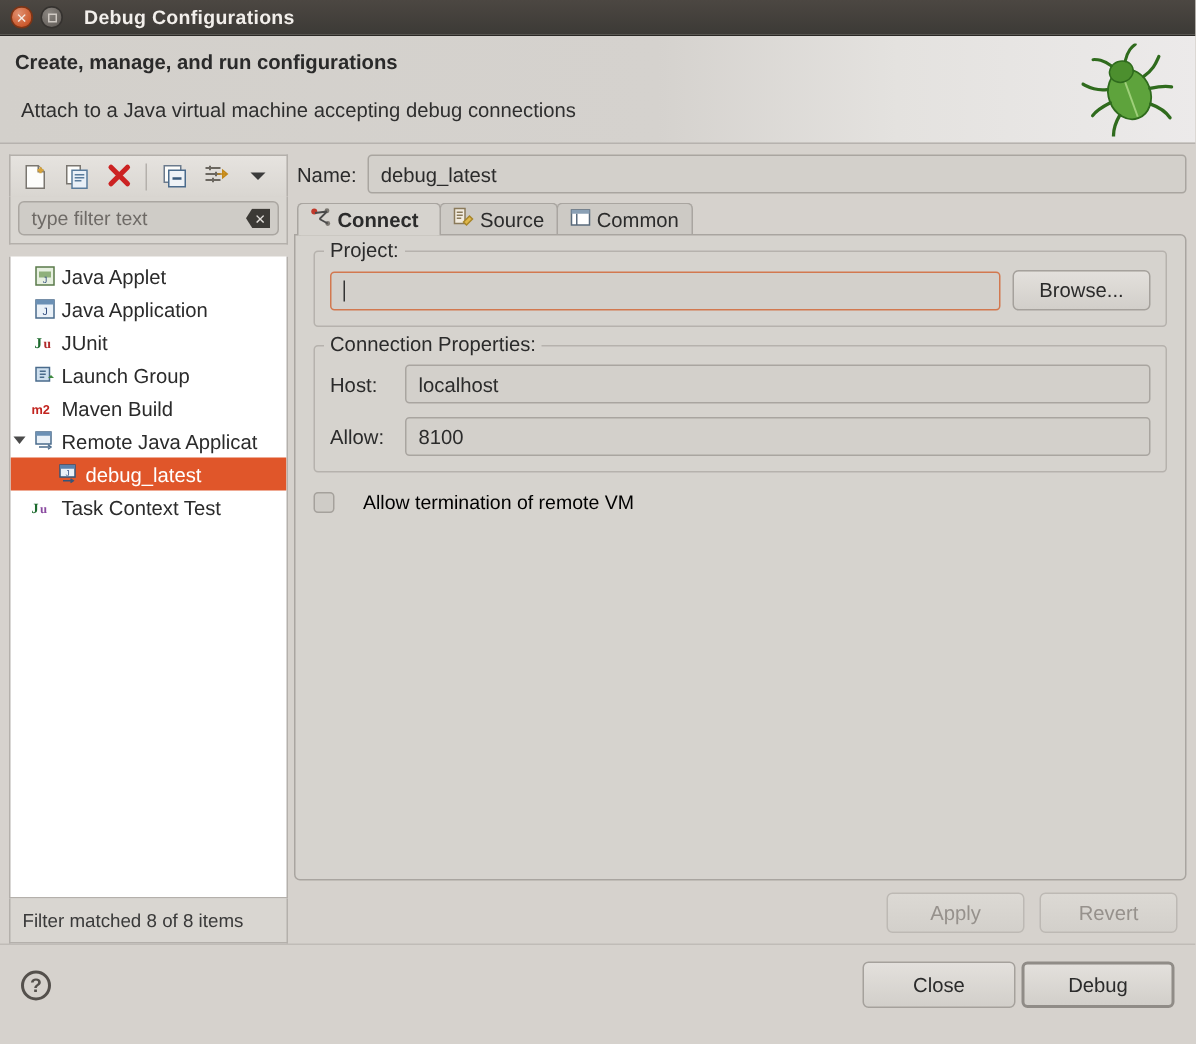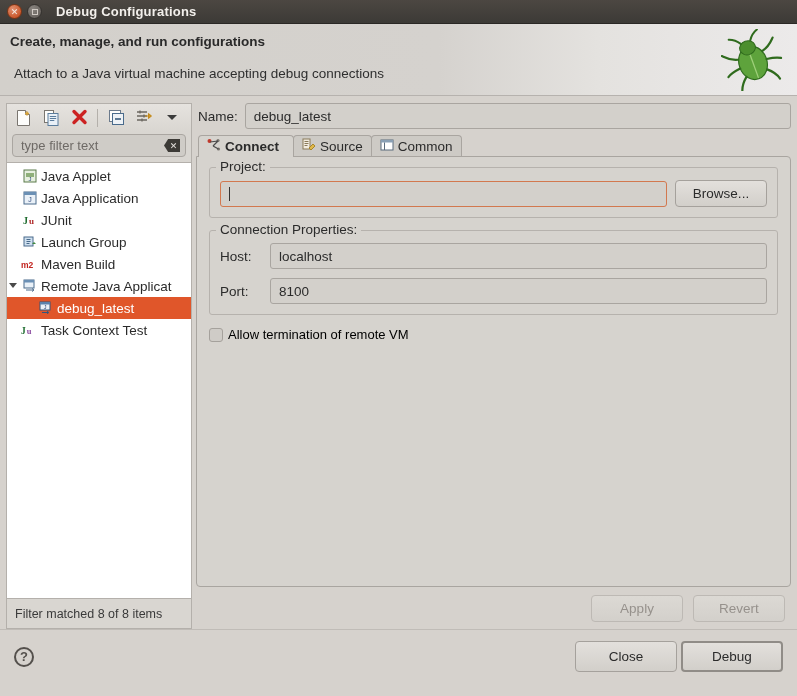--- a/index.html
+++ b/index.html
@@ -69,21 +69,21 @@
   }
   .filter-box span { color:#6e6a66; font-size:13px; flex:1; }
   .clear-icon {
     width:16px; height:13px; background:#3c3a36; color:#e4e1dd; font-size:9px;
     display:flex; align-items:center; justify-content:center;
     clip-path: polygon(0% 50%, 26% 0%, 100% 0%, 100% 100%, 26% 100%);
     padding-left:3px;
   }
   .tree {
     flex: 1; background:#ffffff; border:1px solid #b4b0ab; border-top:none;
-    overflow: hidden; padding-top: 2px;
+    overflow: hidden; padding-top: 2px; margin-top: 8px;
   }
   .tree-item {
     height: 22px; display:flex; align-items:center;
     padding-left: 14px; white-space: nowrap; font-size: 13.5px; color:#2b2b2b;
   }
   .tree-item.child { padding-left: 30px; }
   .tree-item.selected { background:#e0562a; color:#ffffff; }
   .tree-item .ico { width: 17px; flex:0 0 17px; display:flex; align-items:center; justify-content:center; margin-right:3px; }
   .twisty {
     position:absolute; margin-left:-12px; width:0;height:0;
@@ -131,21 +131,21 @@
     border:1px solid #a5a19c; border-radius:4px;
     font-size:13.5px; color:#2b2b2b; display:flex; align-items:center; justify-content:center;
   }
   .btn.disabled { color:#96918c; background:linear-gradient(to bottom,#dcd9d4,#d3d0cb); border-color:#bdb9b4; }
   .btn.default { border:2px solid #908c87; }
   .combo {
     height:27px; background:#d3d0cb; border:1px solid #a9a5a0; border-radius:4px;
     display:flex; align-items:center; padding:0 8px; font-size:13.5px; color:#2b2b2b;
   }
   .combo .arrow { margin-left:auto; width:0;height:0;border-left:5px solid transparent;border-right:5px solid transparent;border-top:6px solid #3b3b3b; }
-  .checkrow { display:flex; align-items:center; gap:5px; margin-top:2px; }
+  .checkrow { display:flex; align-items:center; gap:19px; margin-top:2px; }
   .checkbox { width:14px;height:14px;border:1px solid #a5a19c;border-radius:3px;background:#cfccc7; }
 
   
   .actionbar { display:flex; align-items:center; justify-content:flex-end; gap:10px; height:42px; padding-right:6px; }
   .footer {
     height: 54px; display:flex; align-items:center; padding: 0 14px;
     border-top: 1px solid #c0bcb7;
   }
   .help-icon {
     width:20px;height:20px;border:2px solid #54504c;border-radius:50%;
@@ -380,21 +380,21 @@
       </div>
 
 
       <div class="group">
         <span class="glabel">Connection Properties:</span>
         <div class="row">
           <label>Host:</label>
           <div class="textfield">localhost</div>
         </div>
         <div class="row">
-          <label>Port:</label>
+          <label>Allow:</label>
           <div class="textfield">8100</div>
         </div>
       </div>
 
       <div class="checkrow">
         <span class="checkbox"></span>
         <span>Allow termination of remote VM</span>
       </div>
     </div>
 

